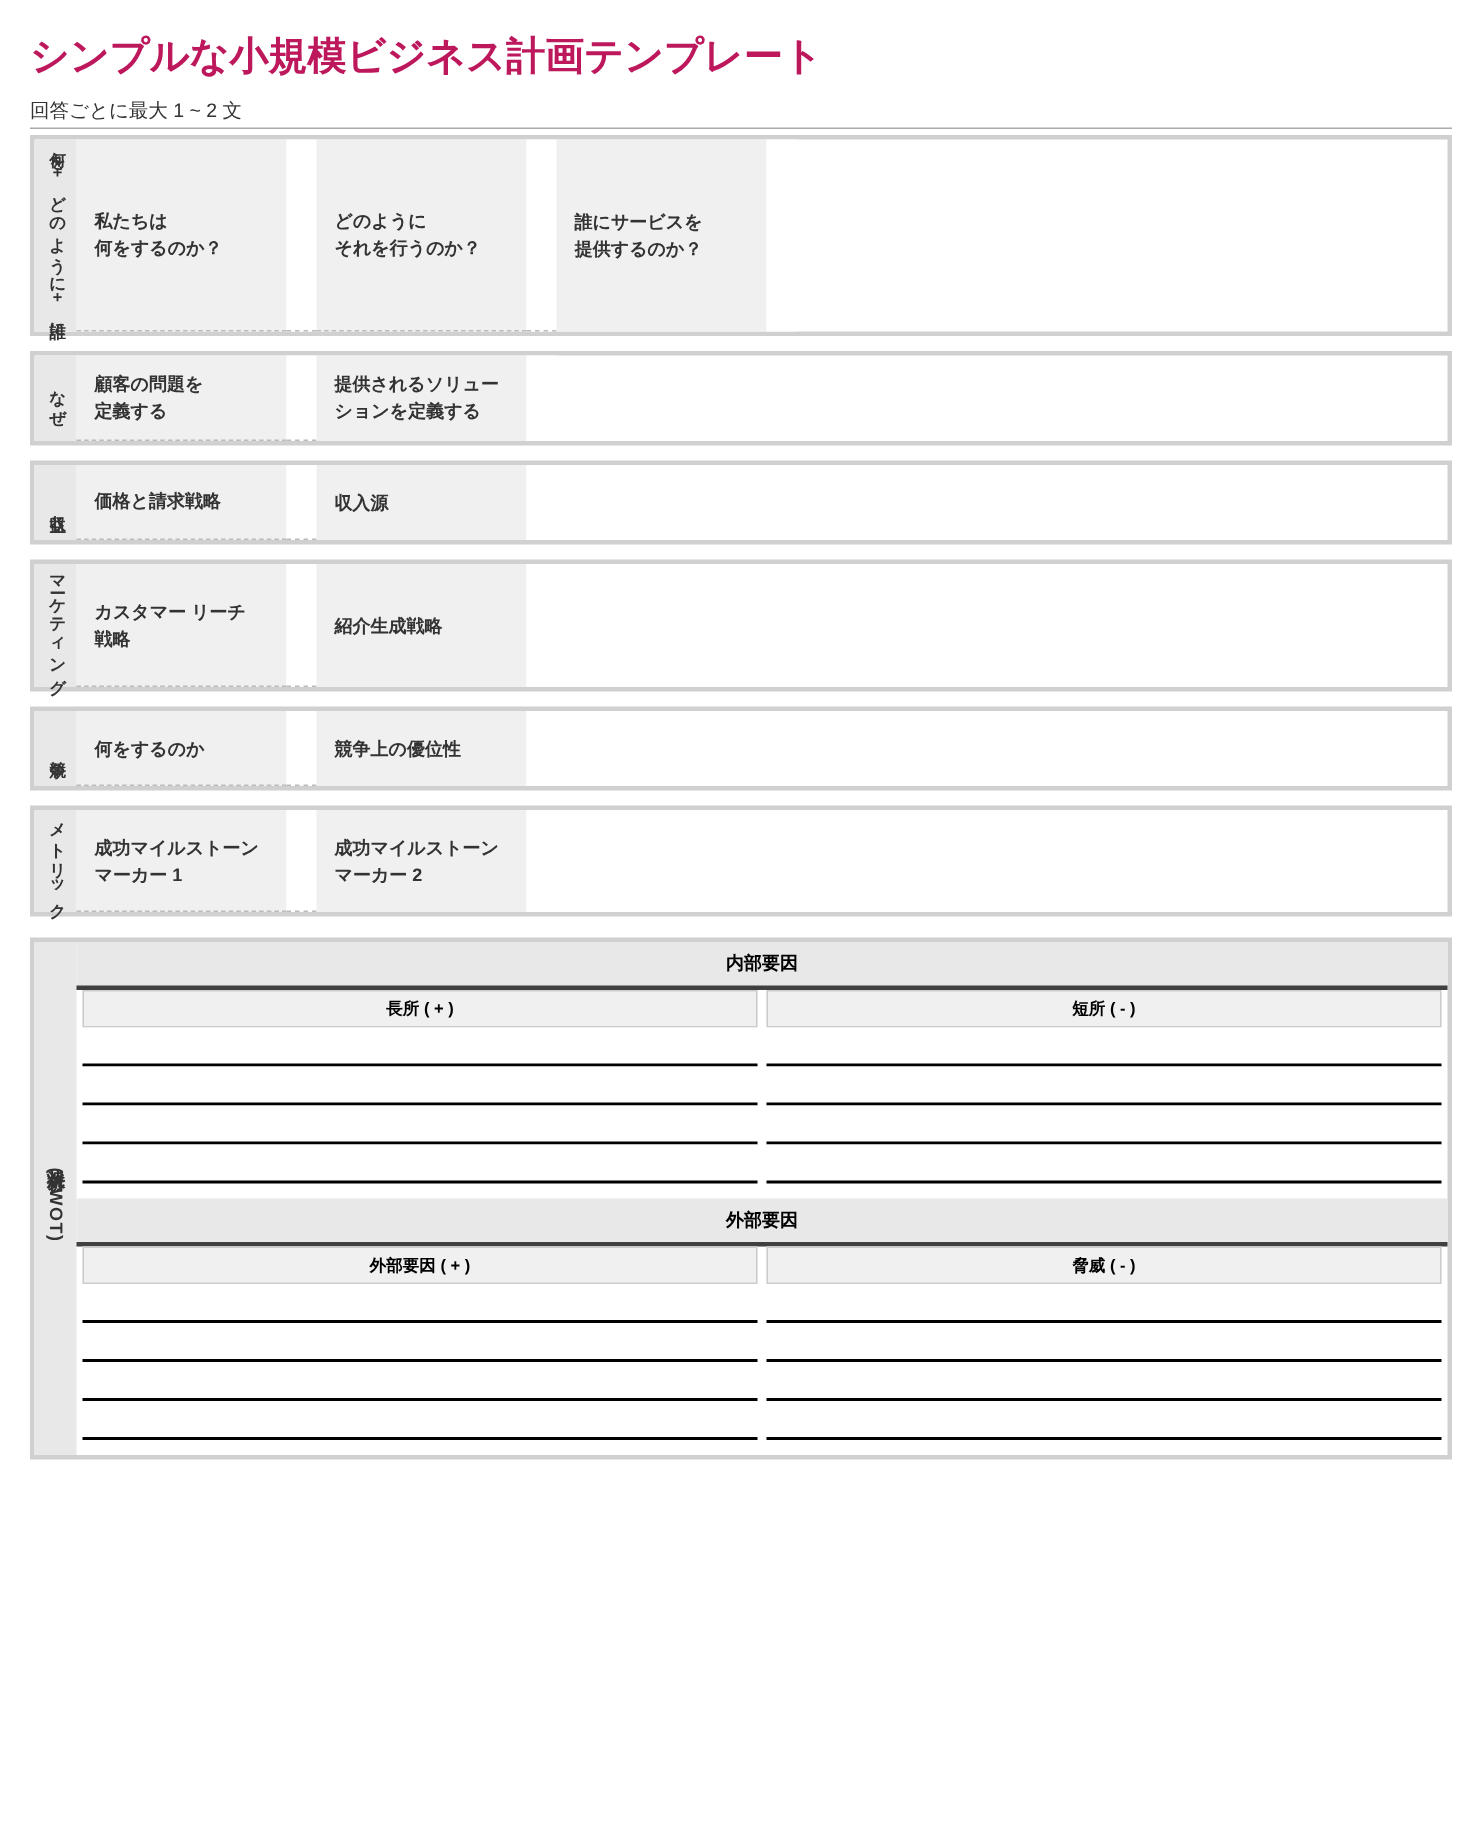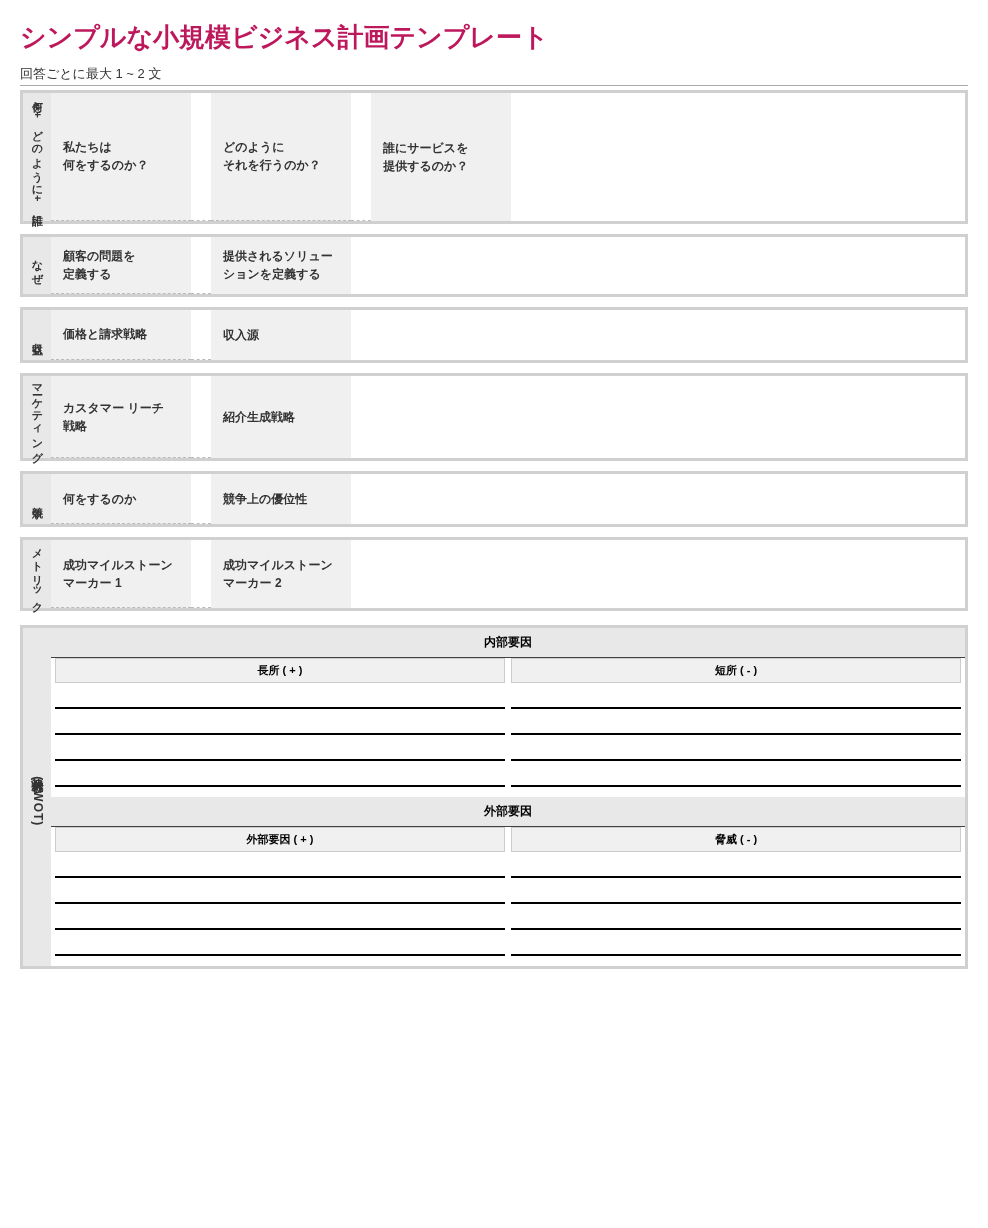--- a/index.html
+++ b/index.html
@@ -99,21 +99,21 @@
     .swot-content {
       flex: 1;
       padding: 0;
     }
     .swot-factor-header {
       background: #e8e8e8;
       text-align: center;
       font-size: 12px;
       font-weight: bold;
       padding: 6px;
-      border-bottom: 1px solid #404040;
+      border-bottom: 3px solid #404040;
     }
     .swot-cols {
       display: flex;
       gap: 6px;
       padding: 0 4px;
     }
     .swot-col {
       flex: 1;
     }
     .swot-col-header {

